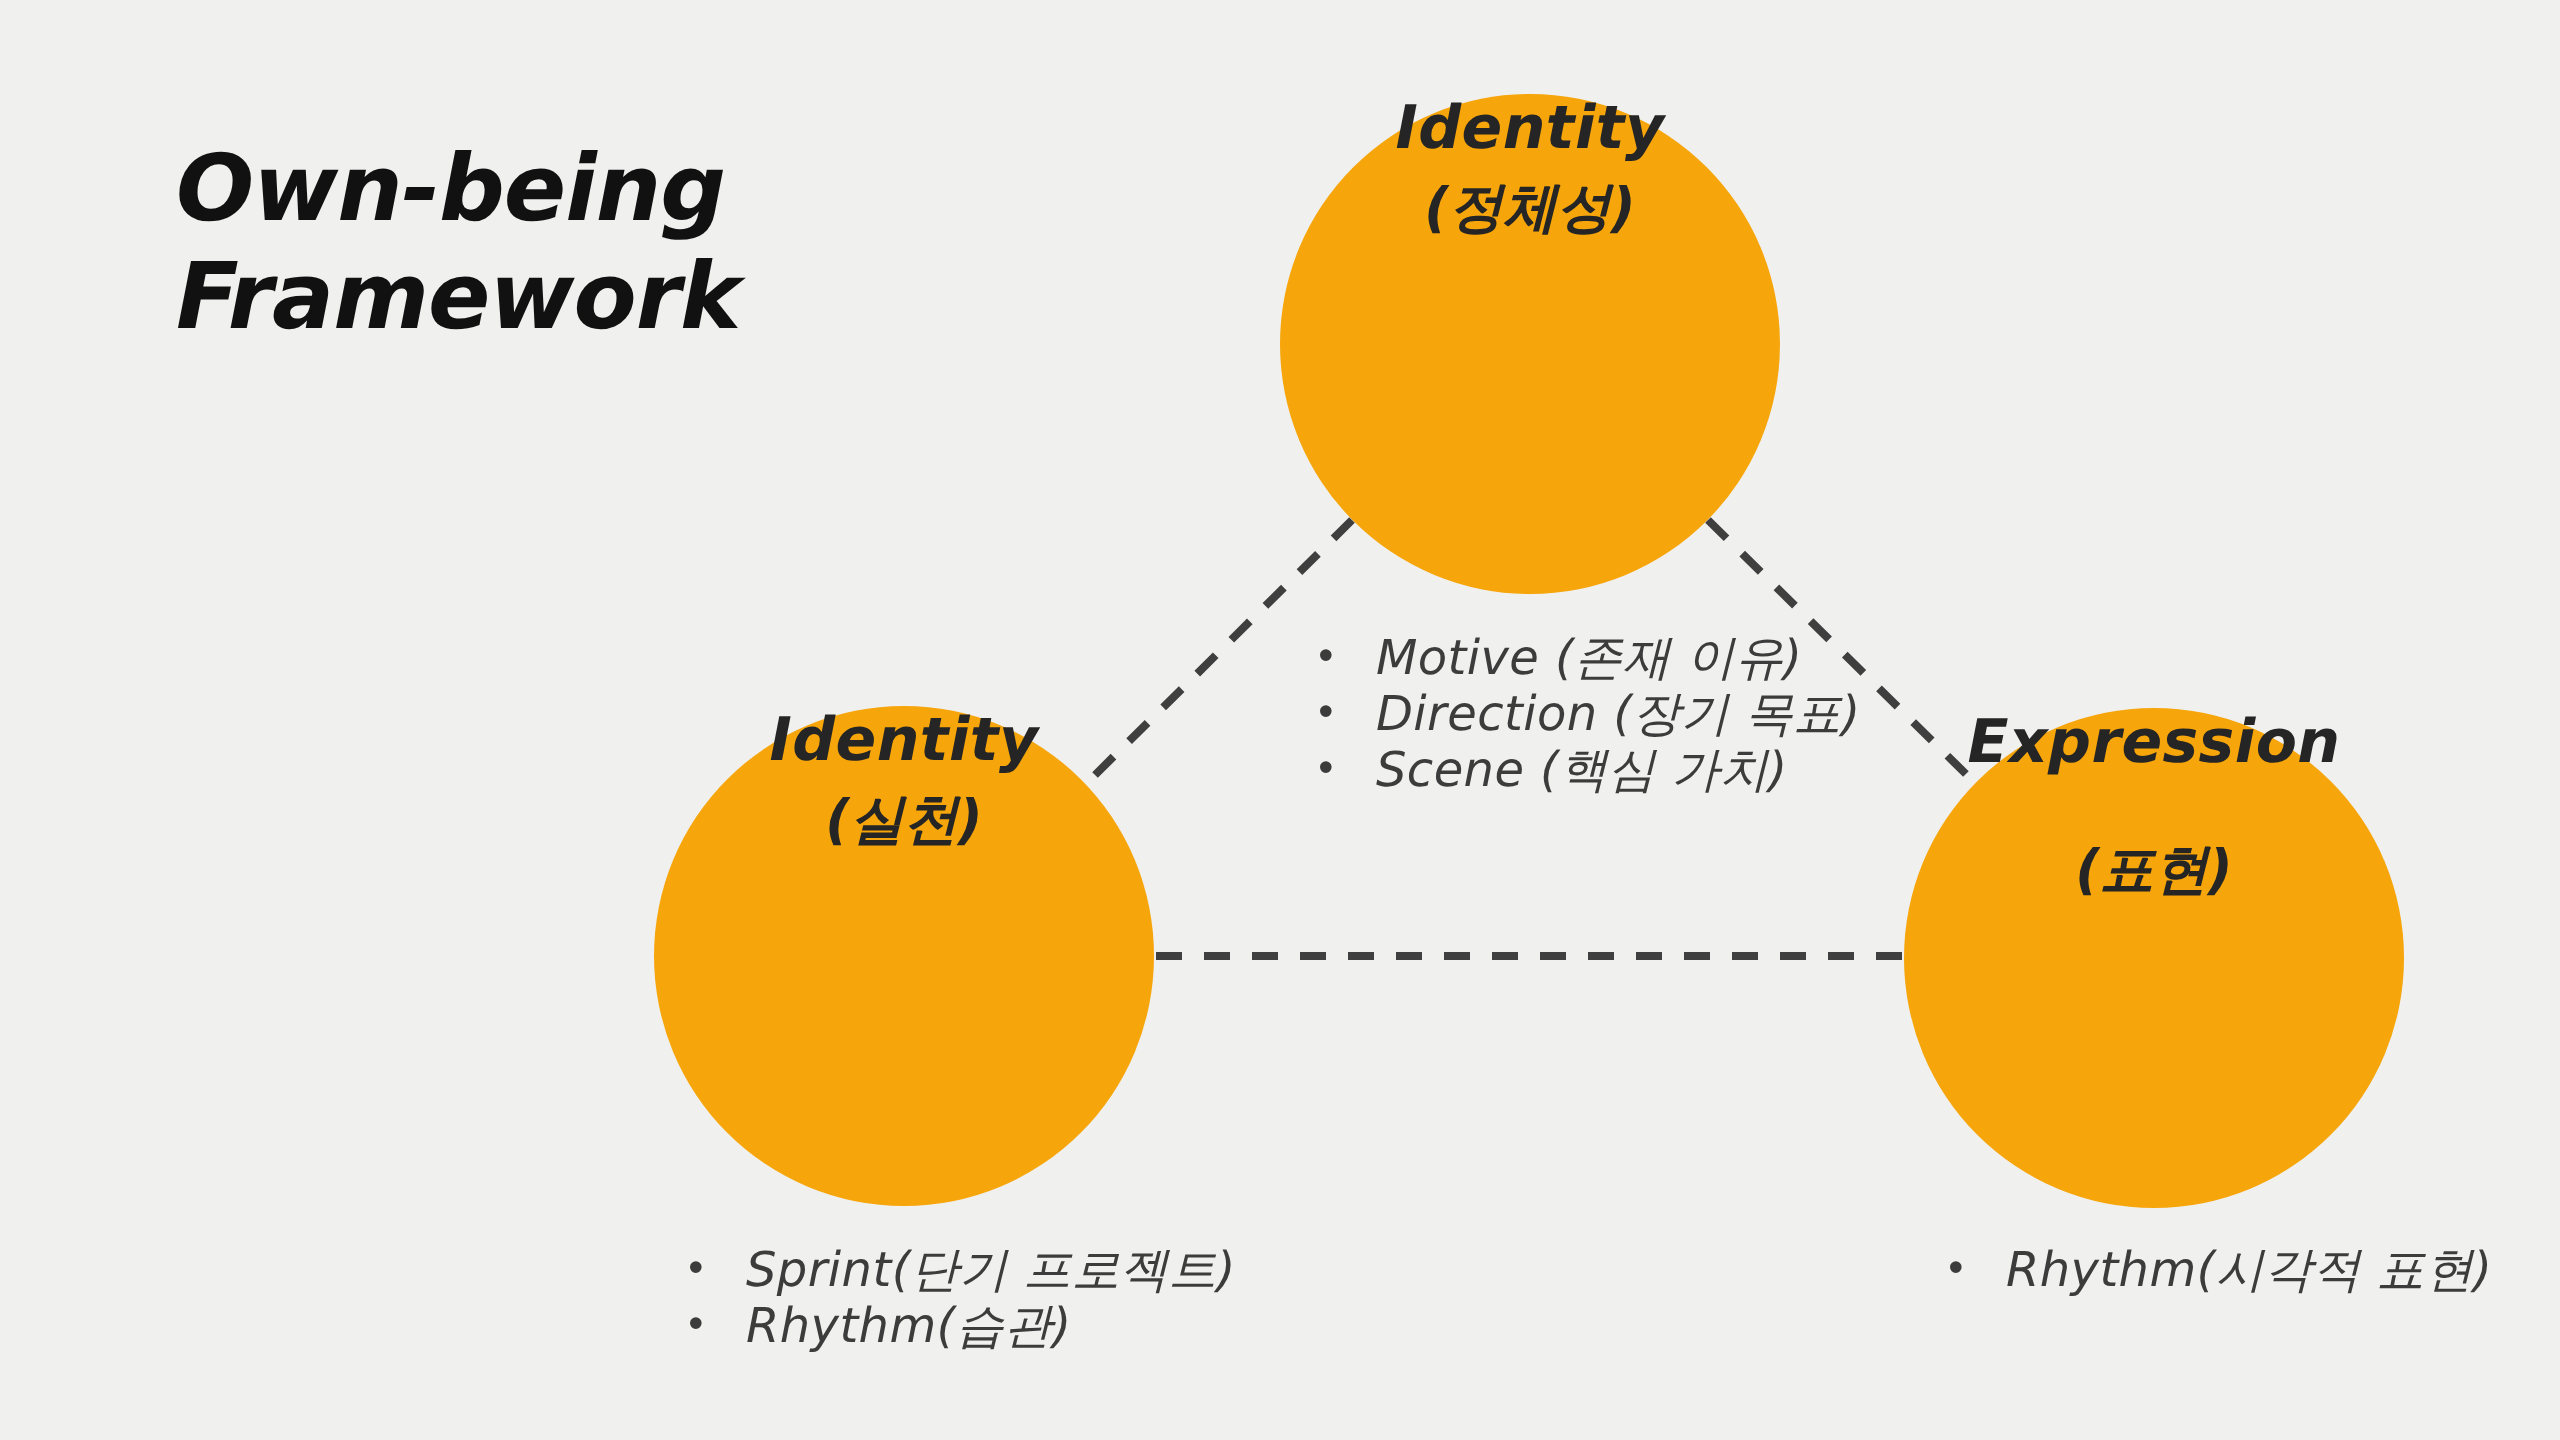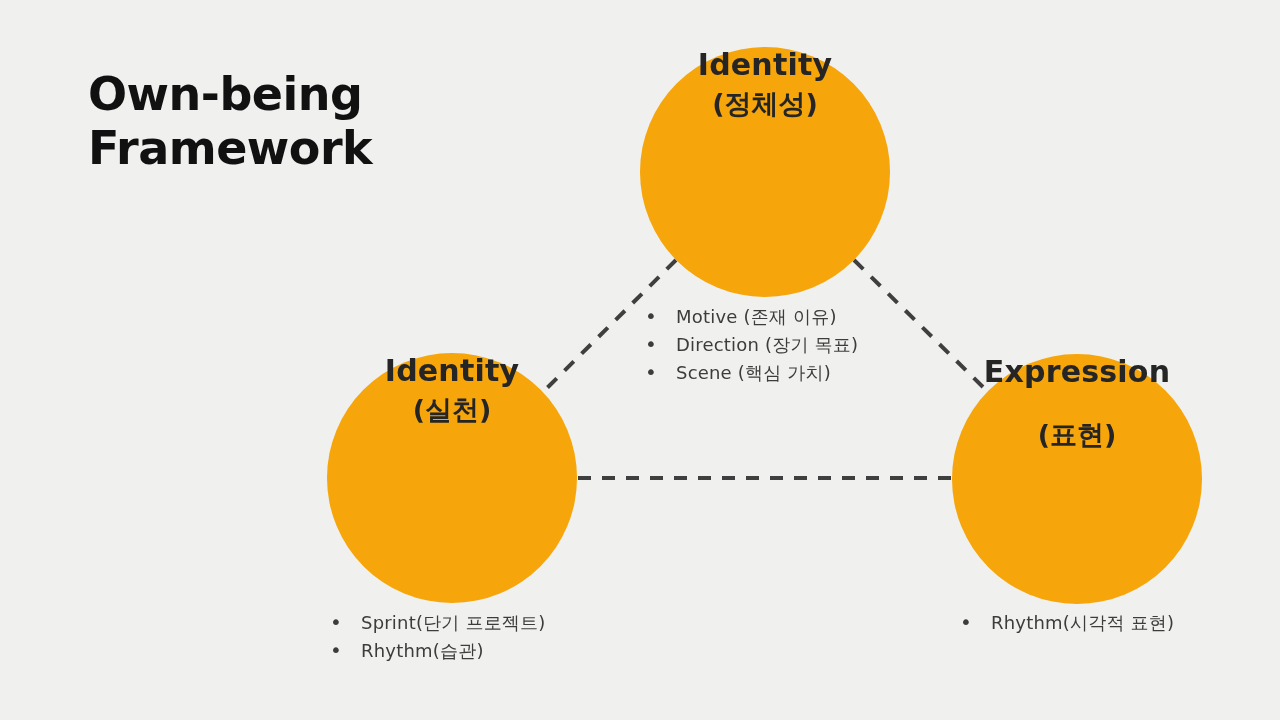--- a/index.html
+++ b/index.html
@@ -2,21 +2,21 @@
 <html style="--background: #F0F0EE; --circle-fill: #F6A50A; --circle-text: #252525; --title-text: #111111; --bullet-text: #3C3C3C; --connector: #3F3F3F;"><head>
 <meta charset="utf-8">
 <style>
   html, body { margin: 0; padding: 0; }
   body {
     width: 1280px; height: 720px;
     background: var(--background, #F0F0EE);
     font-family: "DejaVu Sans", "Liberation Sans", sans-serif;
     position: relative; overflow: hidden;
   }
-  .canvas { position: absolute; inset: 0; }
+  .canvas { position: absolute; inset: 0; font-style: italic; }
 
   .title {
     position: absolute; left: 88px; top: 68px;
     margin: 0;
     font-size: 46px; line-height: 1.17; font-weight: 800;
     letter-spacing: -0.5px;
     color: var(--title-text, #111111);
     white-space: pre-line;
   }
 
@@ -36,23 +36,23 @@
     text-align: center;
     color: var(--circle-text, #252525);
   }
   .circle-identity   { left: 640px; top: 47px;  }
   .circle-practice   { left: 327px; top: 353px; }
   .circle-expression { left: 952px; top: 354px; gap: 24px; }
   .circle-label { font-size: 30px; font-weight: 800; letter-spacing: 0.2px; }
   .circle-sub   { font-size: 27px; font-weight: 800; margin-top: 4px; }
 
   .bullets {
-    position: absolute; margin: 0; padding: 0;
+    position: absolute; margin: 12px; padding: 0;
     list-style: none;
-    font-size: 18px; line-height: 28px;
+    font-size: 24px; line-height: 28px;
     color: var(--bullet-text, #3C3C3C);
     letter-spacing: 0.2px;
   }
   .bullets li { position: relative; padding-left: 38px; }
   .bullets li::before {
     content: "\2022";
     position: absolute; left: 7px; top: -1px;
     font-size: 20px; color: var(--bullet-text, #3C3C3C);
   }
   .bullets-identity   { left: 638px; top: 303px; width: 320px; }

